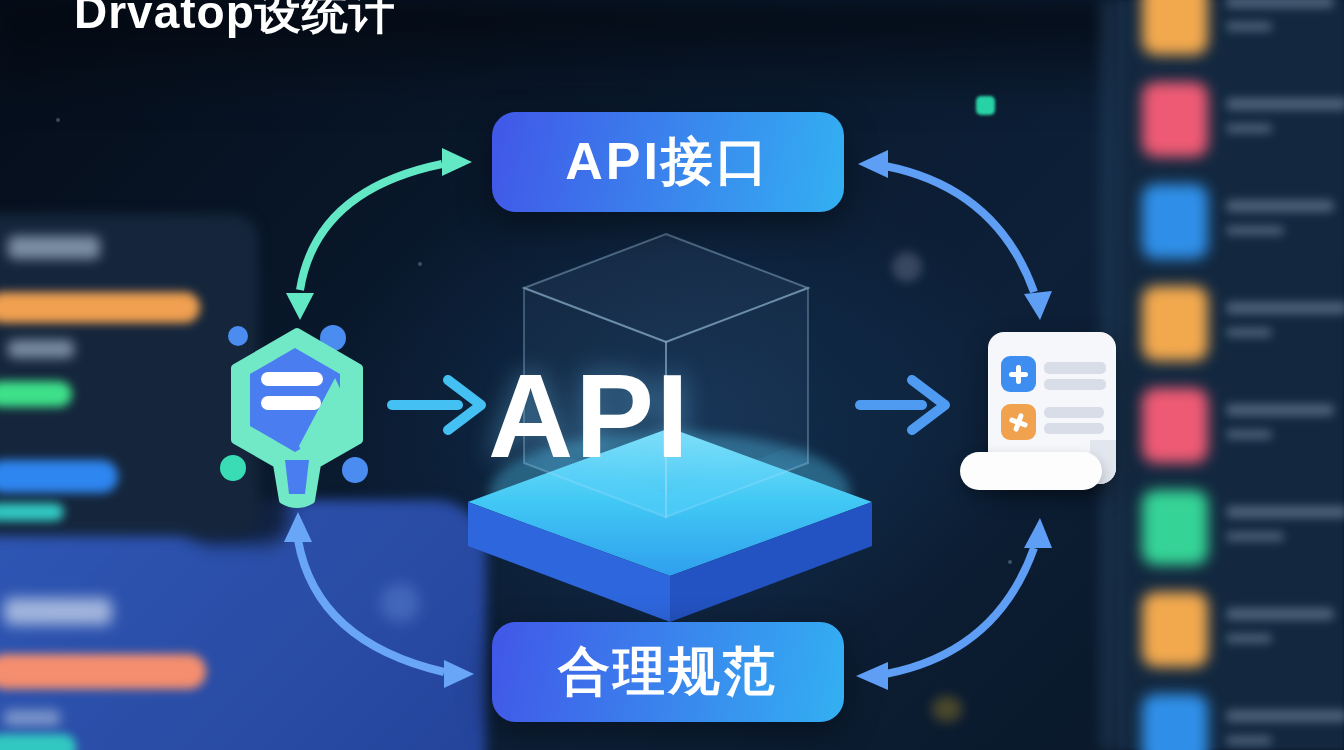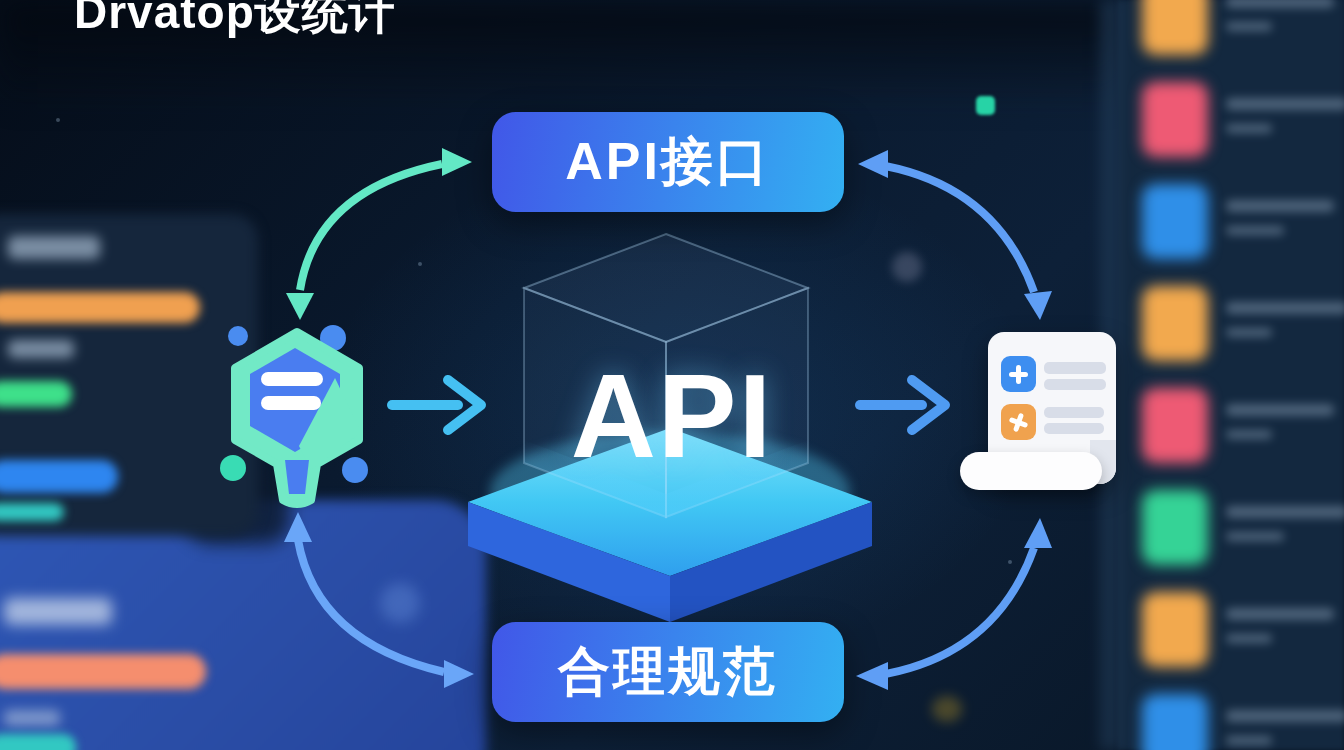--- a/index.html
+++ b/index.html
@@ -54,21 +54,21 @@
   .logo{left:74px;top:-18px;color:#fff;font-weight:bold;font-size:46px;letter-spacing:1px;white-space:nowrap;}
   
   .node-btn{width:352px;height:100px;border-radius:24px;border:none;
     display:flex;align-items:center;justify-content:center;
     color:#fff;font-weight:bold;font-size:52px;letter-spacing:3px;
     font-family:"Liberation Sans",sans-serif;
     box-shadow:0 12px 34px rgba(0,0,0,.4);cursor:pointer;}
   .node-top{left:492px;top:112px;}
   .node-bottom{left:492px;top:622px;}
   
-  .api-label{left:488px;top:348px;width:368px;text-align:center;color:#fff;
+  .api-label{left:488px;top:348px;width:368px;color:#fff;
     font-weight:bold;font-size:118px;letter-spacing:2px;
     text-shadow:0 0 28px rgba(120,210,255,.45);}
   
   .scroll-body{left:988px;top:332px;width:128px;height:152px;background:#f6f7fa;border-radius:16px;
     box-shadow:0 10px 24px rgba(0,0,0,.35);}
   .scroll-curl{left:960px;top:452px;width:142px;height:38px;background:#fdfdfe;border-radius:20px;
     box-shadow:0 6px 14px rgba(0,0,0,.25);}
   .scroll-shade{left:1090px;top:440px;width:26px;height:44px;background:#e2e6ee;border-radius:0 0 16px 8px;}
   .doc-sq{position:absolute;width:35px;height:36px;border-radius:9px;display:flex;align-items:center;justify-content:center;}
   .doc-sq-blue{left:1001px;top:356px;}

